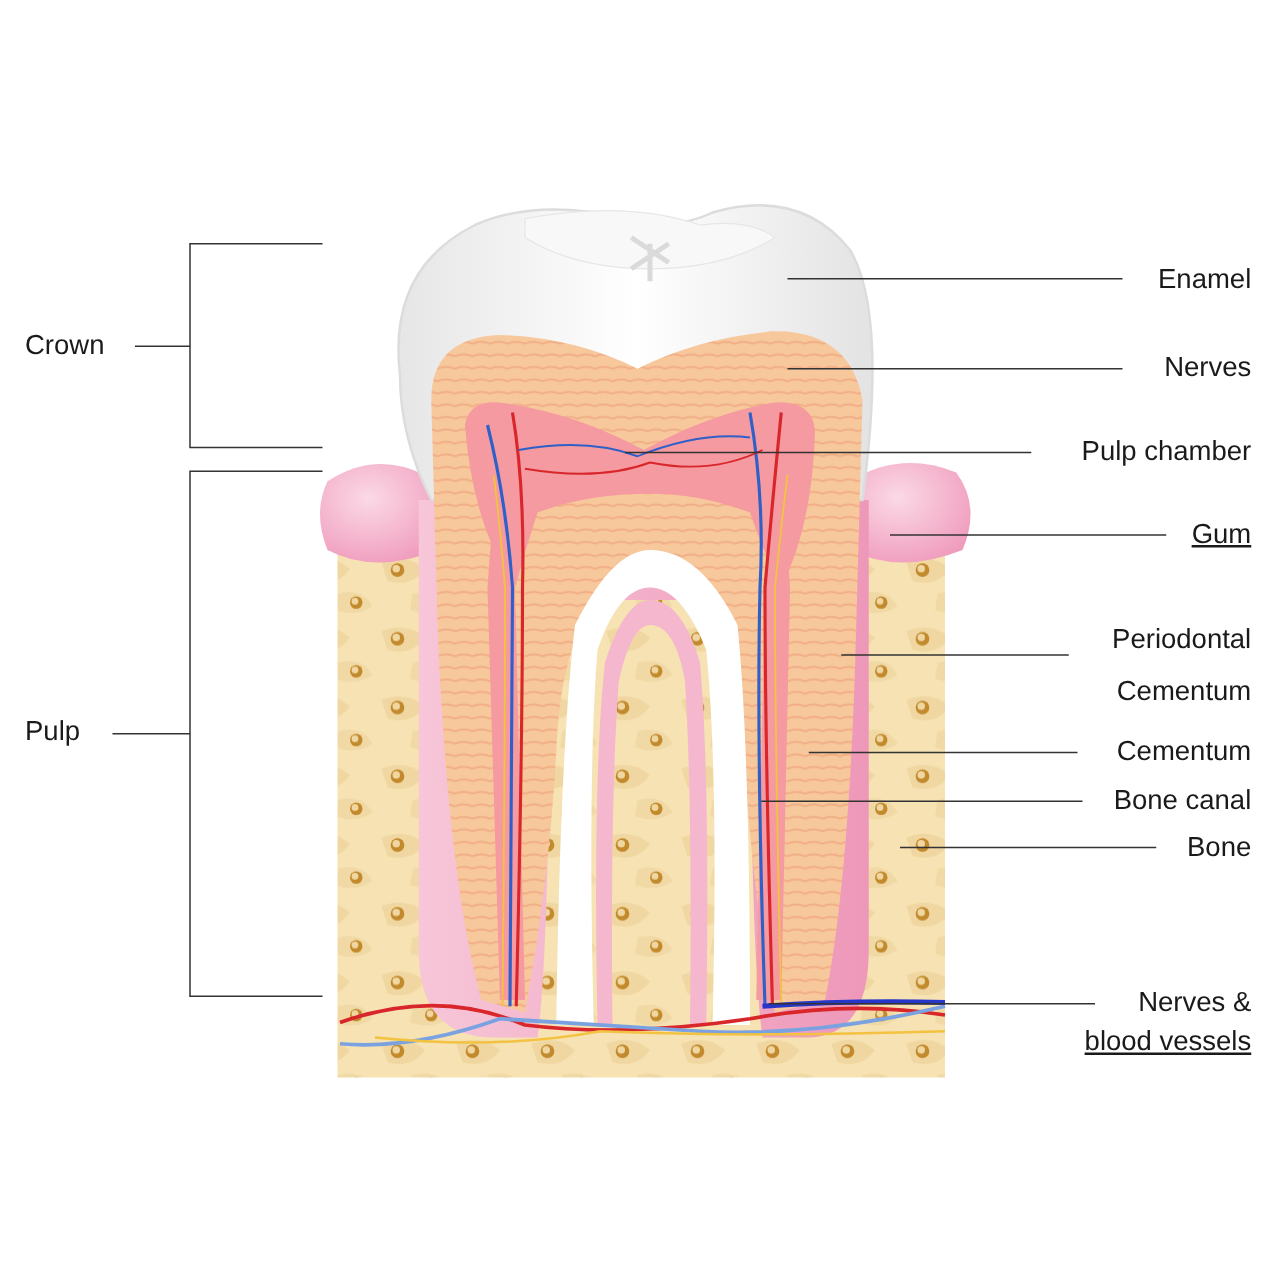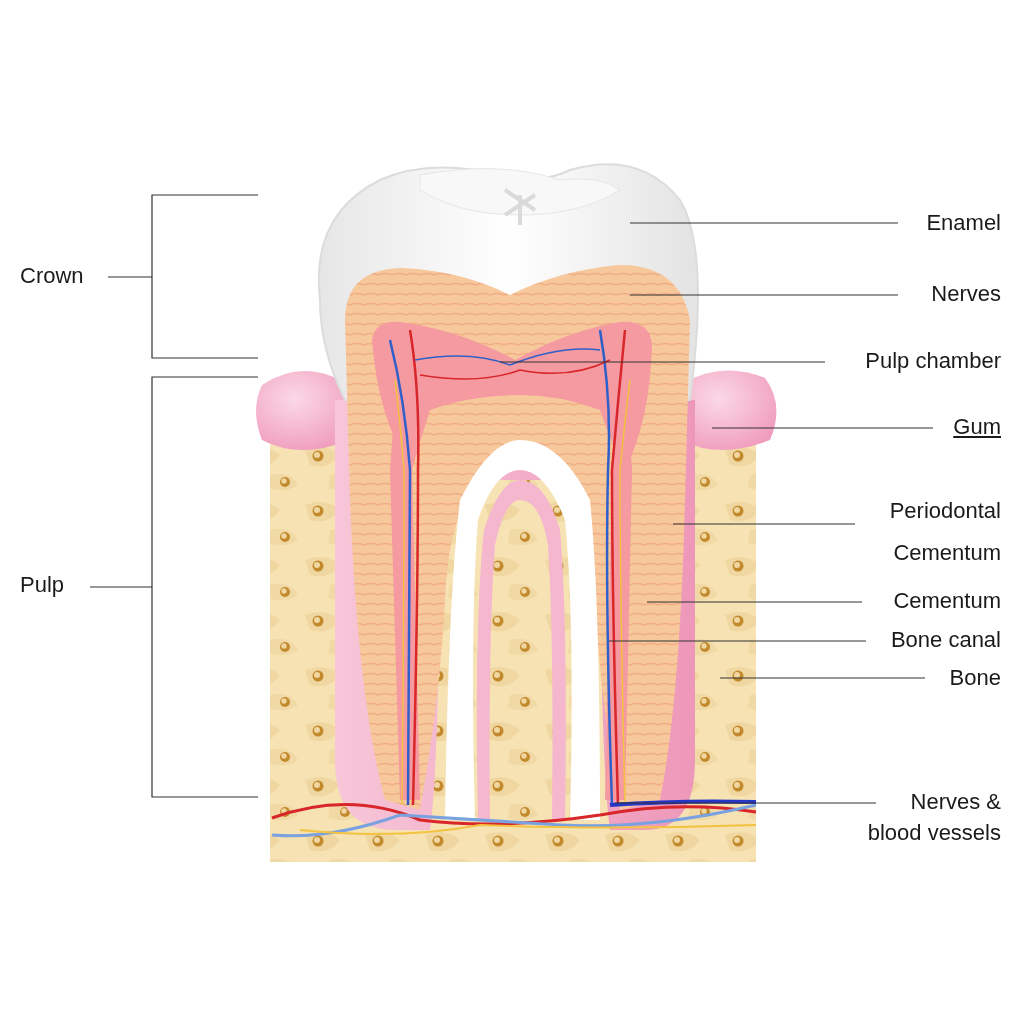--- a/index.html
+++ b/index.html
@@ -112,14 +112,14 @@
   <div class="label right" style="right:23px; top:208px;">Enamel</div>
   <div class="label right" style="right:23px; top:279px;">Nerves</div>
   <div class="label right" style="right:23px; top:346px;">Pulp chamber</div>
   <div class="label right" style="right:23px; top:412px;text-decoration:underline;">Gum</div>
   <div class="label right" style="right:23px; top:496px;">Periodontal</div>
   <div class="label right" style="right:23px; top:538px;">Cementum</div>
   <div class="label right" style="right:23px; top:586px;">Cementum</div>
   <div class="label right" style="right:23px; top:625px;">Bone canal</div>
   <div class="label right" style="right:23px; top:663px;margin-left:28px;">Bone</div>
   <div class="label right" style="right:23px; top:787px;">Nerves &amp;</div>
-  <div class="label right" style="right:23px; top:818px;">blood vessels</div>
+  <div class="label right" style="right:23px; top:818px;text-decoration:underline;">blood vessels</div>
 </div>
 
 </body></html>

